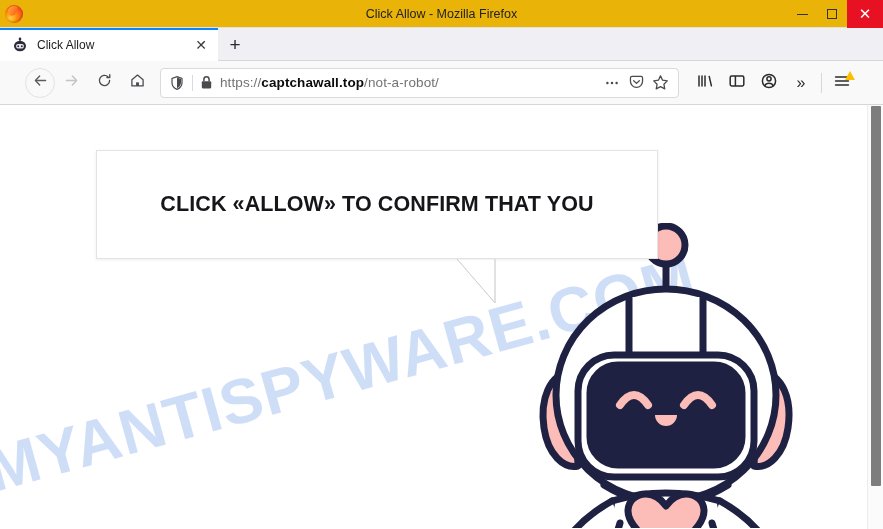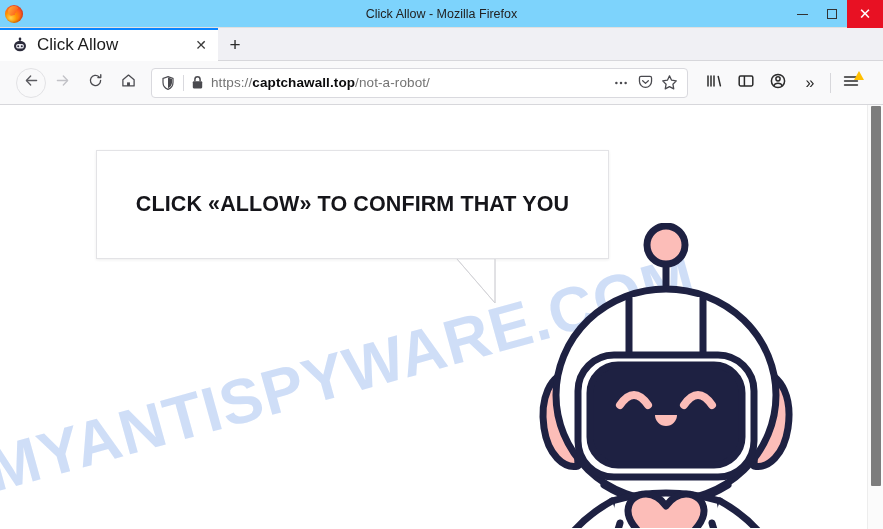--- a/index.html
+++ b/index.html
@@ -8,21 +8,21 @@
     overflow: hidden;
     font-family: "Liberation Sans", sans-serif;
     background: #ffffff;
   }
   #app { position: relative; width: 883px; height: 529px; }
 
   
   .titlebar {
     position: relative;
     height: 28px;
-    background: #7dd3fc;
+    background: #eab308;
     border-bottom: 1px solid #e0e0e0;
     display: flex;
     align-items: center;
   }
   .ff-logo {
     width: 18px; height: 18px; margin-left: 5px;
     border-radius: 50%;
     background: radial-gradient(circle at 32% 72%, #ffd24a 0%, #ff9500 32%, #ff5e1f 60%, #e23b2e 85%);
     box-shadow: inset -1px -1px 2px rgba(120,30,0,.35);
     position: relative;
@@ -80,42 +80,42 @@
   .tab::before {
     content: ""; position: absolute; left: 0; right: 0; top: 0;
     height: 2px; background: #0a84ff;
   }
   .tab-favicon {
     width: 16px; height: 16px; flex: 0 0 auto; margin-right: 9px;
     position: relative;
   }
   .tab-title {
     flex: 1 1 auto;
-    font-size: 17px; color: #1c1c1c;
+    font-size: 12px; color: #1c1c1c;
     white-space: nowrap; overflow: hidden; text-overflow: ellipsis;
   }
   .tab-close {
     width: 18px; height: 18px; flex: 0 0 auto;
     display: flex; align-items: center; justify-content: center;
     color: #3a3a3a; font-size: 14px; line-height: 1;
   }
   .new-tab {
     width: 34px; height: 33px;
     display: flex; align-items: center; justify-content: center;
     color: #2b2b2b; font-size: 19px; line-height: 1;
     z-index: 2;
   }
 
   
   .navbar {
     height: 44px;
     background: #f9f9fa;
     border-bottom: 1px solid #d7d7db;
     display: flex; align-items: center;
-    padding: 0 16px;
+    padding: 0 25px;
   }
   .nav-btn {
     width: 33px; height: 30px;
     display: flex; align-items: center; justify-content: center;
     color: #4a4a4f;
     flex: 0 0 auto;
   }
   .nav-btn.back {
     border-radius: 50%;
     border: 1px solid #e2e2e5;
@@ -181,21 +181,21 @@
     letter-spacing: 1px;
     transform: rotate(-15.5deg);
     transform-origin: left center;
     white-space: nowrap;
     opacity: .92;
     pointer-events: none;
   }
   .bubble {
     position: absolute;
     left: 96px; top: 45px;
-    width: 513px; height: 109px;
+    width: 562px; height: 109px;
     background: #ffffff;
     border: 1px solid #e3e3e6;
     box-shadow: 0 1px 3px rgba(0,0,0,.07);
     display: flex; align-items: center; justify-content: center;
     padding: 0 24px;
     z-index: 3;
   }
   .bubble-text {
     font-size: 21.5px;
     font-weight: bold;

